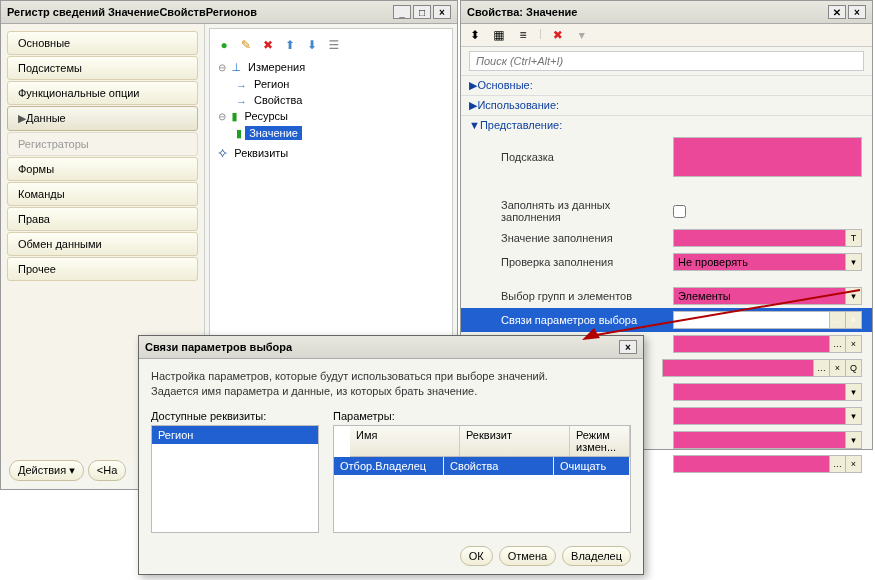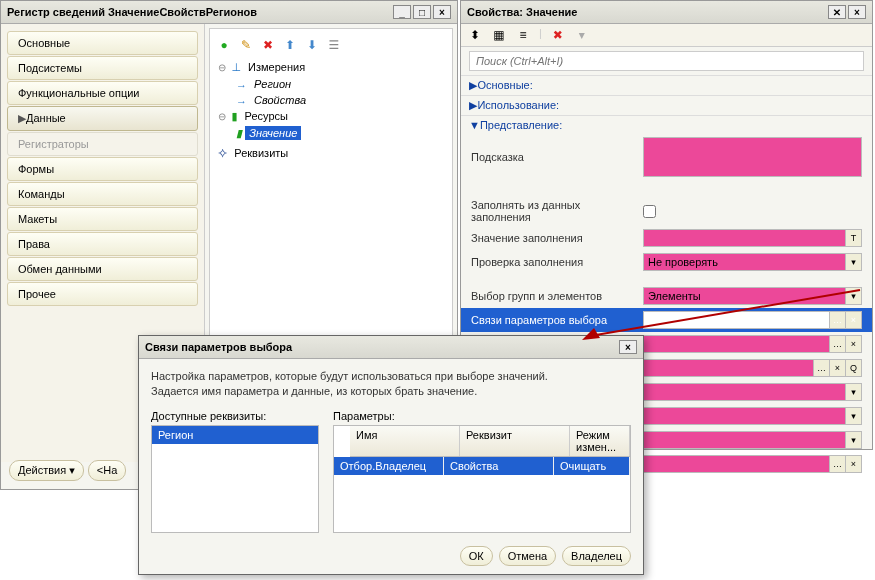--- a/index.html
+++ b/index.html
@@ -15,38 +15,38 @@
 .nav-panel { width: 204px; padding: 6px 4px; background: #f5f3ea; border-right: 1px solid #ccc; }
 .nav-item { padding: 5px 10px; margin: 1px 2px; border-radius: 3px; background: linear-gradient(#fefef5, #f0eed8); border: 1px solid #d8d0b0; cursor: pointer; }
 .nav-item.selected { background: linear-gradient(#f8f8f0, #e8e4d0); border-color: #c0b890; }
 .nav-item.disabled { color: #999; background: #f5f3ea; border-color: #e0ddd0; }
 .nav-arrow { display: inline-block; width: 8px; color: #555; }
 
 .tree-panel { flex: 1; padding: 6px; background: #fff; margin: 4px; border: 1px solid #ccc; }
 .tree-toolbar { display: flex; gap: 6px; padding: 2px 0 6px; }
 .tbicon { width: 16px; height: 16px; display: flex; align-items: center; justify-content: center; cursor: pointer; font-size: 12px; }
 .tree-node { padding: 2px 0 2px 2px; white-space: nowrap; }
-.tree-child { padding-left: 20px; font-style: italic; }
+.tree-child { padding-left: 20px; }
 .tree-label { padding: 1px 4px; }
 .tree-label.selected { background: #2060d0; color: #fff; }
 .expander { color: #888; font-size: 10px; margin-right: 2px; }
 .bullet-dim { color: #2878c8; }
 .bullet-res { color: #20a020; }
 .bullet-req { color: #4060a0; }
 
 .bottom-bar { position: absolute; bottom: 8px; left: 8px; display: flex; gap: 4px; }
 .btn { padding: 3px 8px; background: linear-gradient(#fefef5, #f0eed8); border: 1px solid #c8c0a0; border-radius: 10px; cursor: pointer; }
 
 .right-window { left: 460px; top: 0; width: 413px; height: 450px; }
 .right-tb { background: #f5f3ea; padding: 3px 6px; border-bottom: 1px solid #ccc; display: flex; gap: 8px; }
 .search-row { padding: 4px 8px; }
 .search-input { width: 100%; padding: 3px 6px; border: 1px solid #ccc; color: #aaa; font-style: italic; }
 .section-hdr { padding: 3px 8px; color: #1040a0; border-top: 1px solid #ddd; }
 .prop-row { display: flex; padding: 3px 10px; align-items: center; }
-.prop-label { width: 172px; color: #333; }
+.prop-label { width: 172px; color: #333; margin-left: 30px; }
 .prop-field { flex: 1; display: flex; }
 .txt-input { flex: 1; border: 1px solid #bbb; padding: 2px 4px; background: #ec4899; height: 18px; }
 .field-btn { width: 16px; height: 18px; border: 1px solid #bbb; border-left: none; background: #f0eed8; display: flex; align-items: center; justify-content: center; font-size: 9px; cursor: pointer; }
 .prop-row.highlighted { background: #2060d0; color: #fff; }
 .prop-row.highlighted .prop-label { color: #fff; }
 .chk { width: 13px; height: 13px; }
 .memo { height: 40px; resize: none; }
 
 .dialog { position: absolute; left: 138px; top: 335px; width: 506px; height: 240px; background: #f5f5f0; border: 1px solid #666; box-shadow: 3px 3px 8px rgba(0,0,0,0.3); z-index: 10; }
 .dlg-body { padding: 10px 12px; }
@@ -82,21 +82,20 @@
   </div>
   <div class="left-body">
     <div class="nav-panel">
       <div class="nav-item"><span>Основные</span></div>
       <div class="nav-item"><span>Подсистемы</span></div>
       <div class="nav-item"><span>Функциональные опции</span></div>
       <div class="nav-item selected"><span class="nav-arrow">▶</span><span>Данные</span></div>
       <div class="nav-item disabled"><span>Регистраторы</span></div>
       <div class="nav-item"><span>Формы</span></div>
       <div class="nav-item"><span>Команды</span></div>
-      <div class="nav-item"><span>Макеты</span></div>
       <div class="nav-item"><span>Права</span></div>
       <div class="nav-item"><span>Обмен данными</span></div>
       <div class="nav-item"><span>Прочее</span></div>
     </div>
     <div class="tree-panel">
       <div class="tree-toolbar">
         <span class="tbicon" style="color:#2a2">●</span>
         <span class="tbicon" style="color:#c80">✎</span>
         <span class="tbicon" style="color:#d22">✖</span>
         <span class="tbicon" style="color:#48c">⬆</span>

